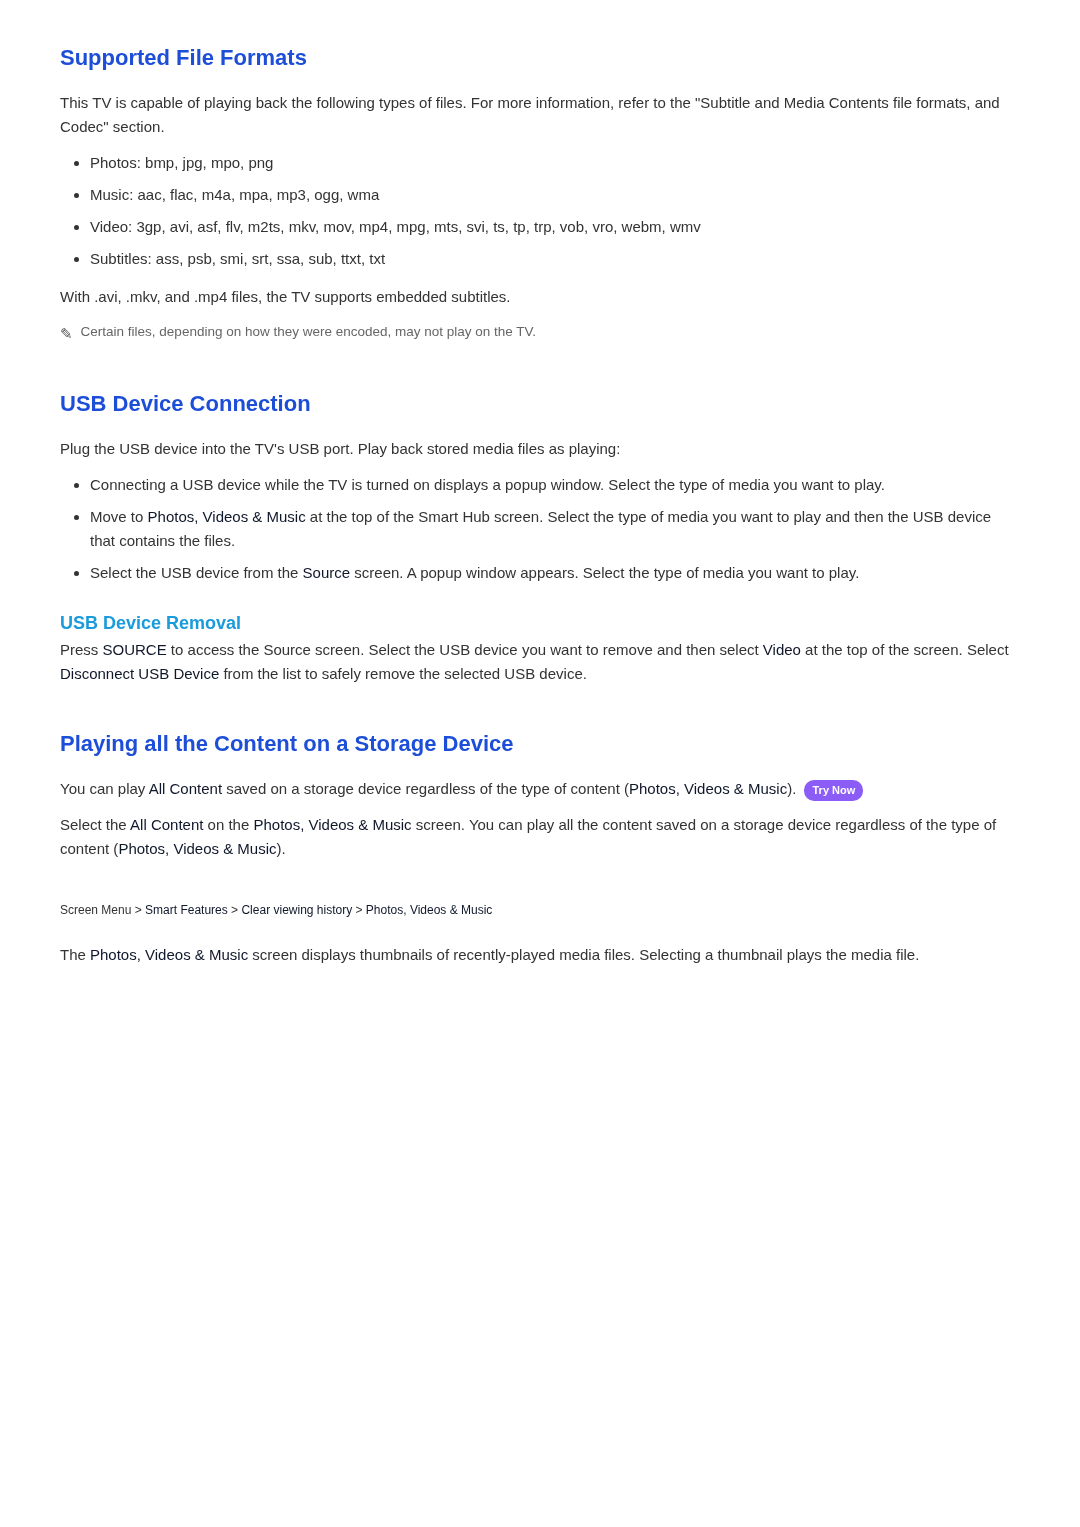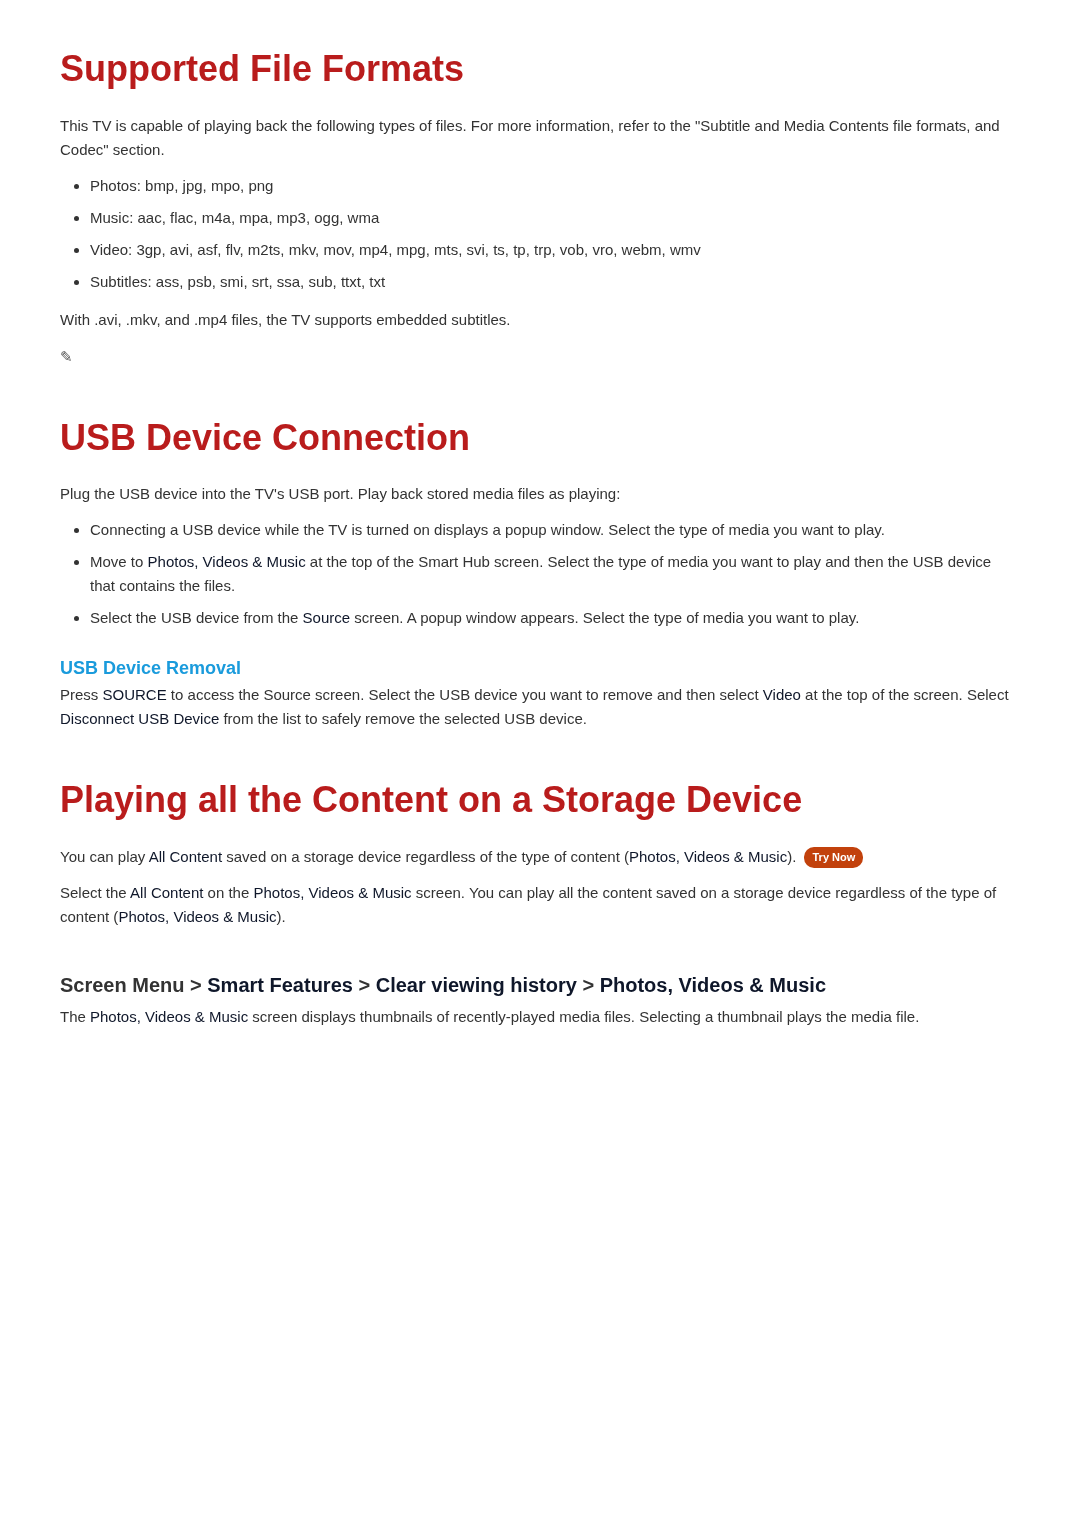--- a/index.html
+++ b/index.html
@@ -16,23 +16,23 @@
       background: #fff;
       padding: 40px 60px;
       max-width: 1080px;
     }
 
     .section {
       margin-bottom: 40px;
     }
 
     .section-title-large {
-      font-size: 36px;
+      font-size: 22px;
       font-weight: bold;
-      color: #b91c1c;
+      color: #1d4ed8;
       margin-bottom: 16px;
     }
 
     .section-title-medium {
       font-size: 18px;
       font-weight: bold;
       color: #1a9bdc;
     }
 
     p {
@@ -65,51 +65,52 @@
       margin-top: 1px;
     }
 
     .link {
       color: #0f172a;
       text-decoration: none;
     }
 
     .try-now-badge {
       display: inline-block;
-      background-color: #c2410c;
+      background-color: #8b5cf6;
       color: #fff;
       font-size: 11px;
       font-weight: bold;
       padding: 2px 8px;
       border-radius: 10px;
       margin-left: 4px;
       vertical-align: middle;
     }
 
     .breadcrumb {
-      font-weight: bold;
-      margin-bottom: 4px;
-      font-size: 20px;
+      font-weight: normal;
+      margin-bottom: 22px;
+      font-size: 12px;
     }
   </style>
 </head>
 <body>
 
 <div class="section">
   <h2 class="section-title-large">Supported File Formats</h2>
   <p>This TV is capable of playing back the following types of files. For more information, refer to the "Subtitle and Media Contents file formats, and Codec" section.</p>
   <ul>
     <li><span>Photos: bmp, jpg, mpo, png</span></li>
     <li><span>Music: aac, flac, m4a, mpa, mp3, ogg, wma</span></li>
     <li><span>Video: 3gp, avi, asf, flv, m2ts, mkv, mov, mp4, mpg, mts, svi, ts, tp, trp, vob, vro, webm, wmv</span></li>
     <li><span>Subtitles: ass, psb, smi, srt, ssa, sub, ttxt, txt</span></li>
   </ul>
   <p>With .avi, .mkv, and .mp4 files, the TV supports embedded subtitles.</p>
   <div class="note">
     <span class="note-icon">✎</span>
+    <span>Certain files, depending on how they were encoded, may not play on the TV.</span>
   </div>
 </div>
 
 <div class="section">
   <h2 class="section-title-large">USB Device Connection</h2>
   <p>Plug the USB device into the TV's USB port. Play back stored media files as playing:</p>
   <ul>
     <li>
       <span>Connecting a USB device while the TV is turned on displays a popup window. Select the type of media you want to play.</span>
     </li>

